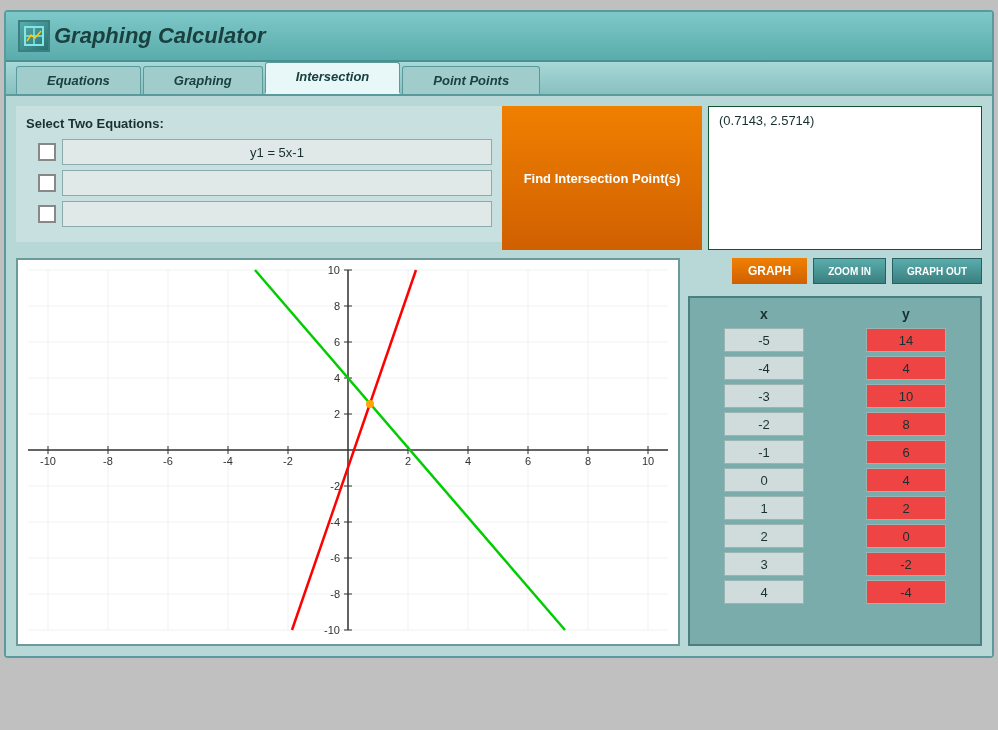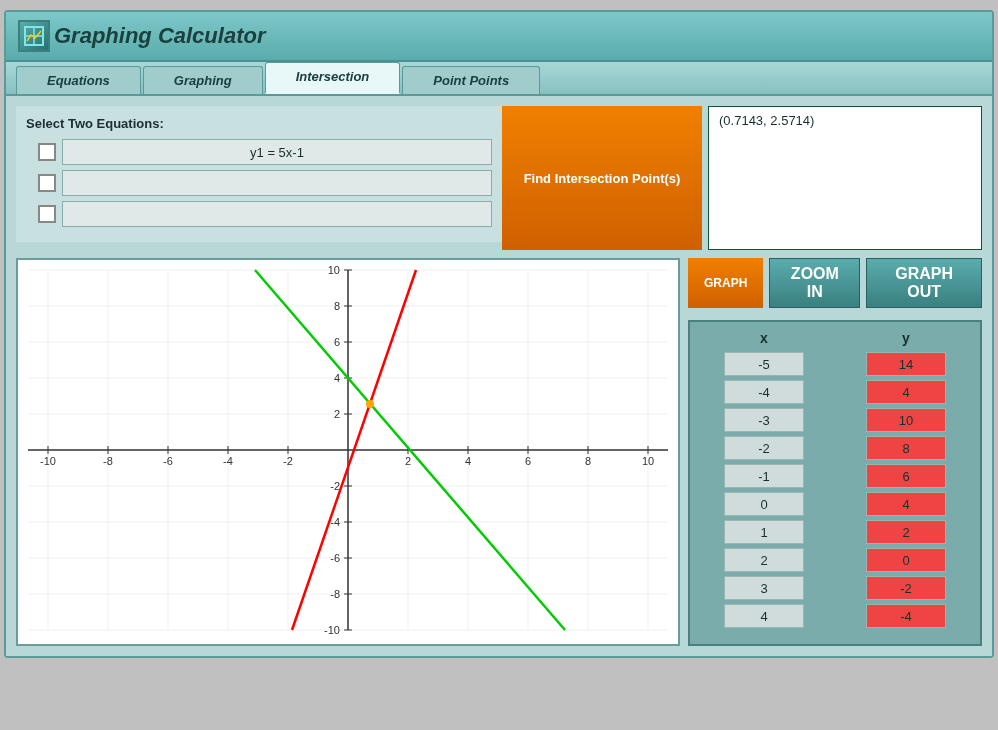--- a/index.html
+++ b/index.html
@@ -182,21 +182,21 @@
       font-size: 12px;
       border: none;
       padding: 6px 16px;
       cursor: pointer;
     }
 
     .zoom-btn {
       background: linear-gradient(to bottom, #5aacac, #3a8080);
       color: white;
       font-weight: bold;
-      font-size: 16px;
+      font-size: 10px;
       border: 1px solid #2a6060;
       padding: 6px 14px;
       cursor: pointer;
     }
 
     
     .table-panel {
       background: #7aacac;
       border: 2px solid #4a8080;
       padding: 8px;

